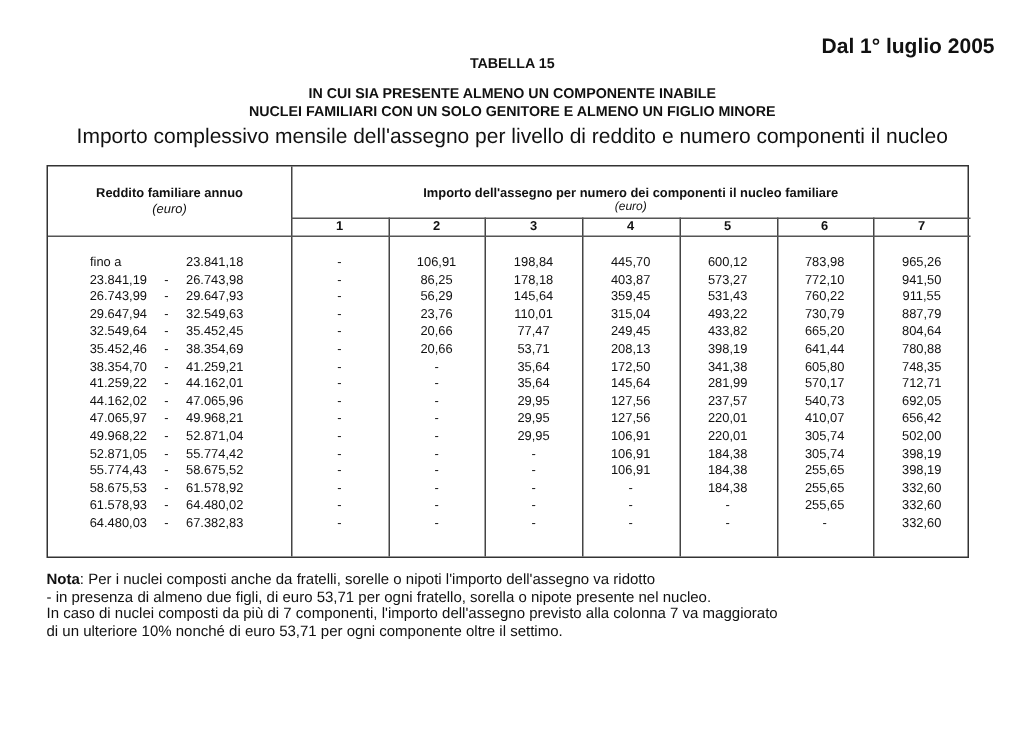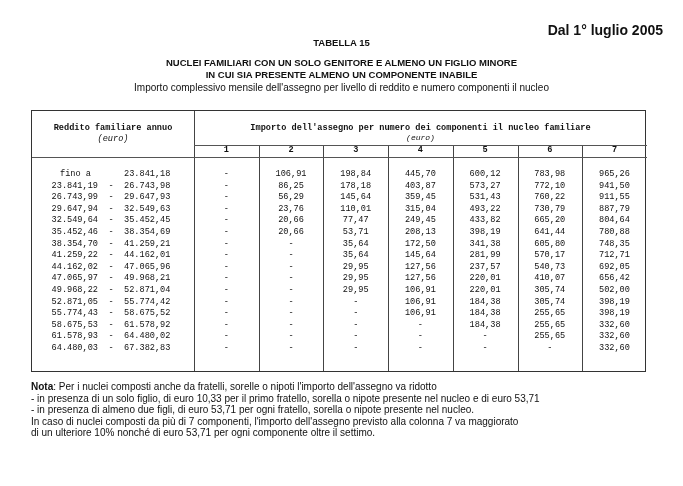--- a/index.html
+++ b/index.html
@@ -2,24 +2,24 @@
 <html><head>
 <meta charset="utf-8">
 <style>
   html, body { margin:0; padding:0; background:#ffffff; }
   body { width:683px; height:486px; position:relative; overflow:hidden;
          font-family:"Liberation Sans", sans-serif; color:#111; }
   .abs { position:absolute; }
   .date { right:20px; top:22px; font-size:14px; font-weight:bold; }
   .tab-title { left:0; width:683px; top:37px; text-align:center; font-size:9.5px; font-weight:bold; }
   .main-title { left:0; width:683px; top:57px; text-align:center; font-size:9.5px; font-weight:bold; line-height:12px; }
-  .subtitle { left:0; width:683px; top:82px; text-align:center; font-size:10px; }
+  .subtitle { left:0; width:683px; top:82px; text-align:center; font-size:14px; }
 
   .table { position:absolute; left:31px; top:110px; width:615px; height:262px;
-           border:1.3px solid #333; box-sizing:border-box;font-family:Liberation Mono, monospace; }
+           border:1.3px solid #333; box-sizing:border-box; }
   .vline { position:absolute; top:0; bottom:0; width:0; border-left:1.2px solid #444; }
   .hline { position:absolute; height:0; border-top:1.2px solid #555; }
 
   .hdr-left { position:absolute; left:0; width:162px; top:12px; text-align:center; font-size:8.6px; font-weight:bold; }
   .hdr-left .unit { display:block; font-weight:normal; font-style:italic; margin-top:1px; }
   .hdr-right { position:absolute; left:162px; width:453px; top:12px; text-align:center; font-size:8.6px; font-weight:bold; }
   .hdr-right .unit { display:block; font-weight:normal; font-style:italic; font-size:8px; margin-top:0px; }
   .colnums { position:absolute; left:162px; top:34px; width:453px; height:11px; display:flex; }
   .colnums span { flex:0 0 64.7px; text-align:center; font-size:8.6px; font-weight:bold; line-height:11px; }
 
@@ -33,22 +33,22 @@
 
   .note { left:31px; top:381px; width:640px; font-size:10px; line-height:11.6px; }
   .note b { font-weight:bold; }
 </style>
 </head>
 <body>
 
 <div class="abs date">Dal 1° luglio 2005</div>
 <div class="abs tab-title">TABELLA 15</div>
 <div class="abs main-title">
+  <div>IN CUI SIA PRESENTE ALMENO UN COMPONENTE INABILE</div>
   <div>NUCLEI FAMILIARI CON UN SOLO GENITORE E ALMENO UN FIGLIO MINORE</div>
-  <div>IN CUI SIA PRESENTE ALMENO UN COMPONENTE INABILE</div>
 </div>
 <div class="abs subtitle">Importo complessivo mensile dell'assegno per livello di reddito e numero componenti il nucleo</div>
 
 <div class="table">
 
   <div class="vline" style="left:162px;"></div>
   <div class="vline" style="left:226.7px; top:34px;"></div>
   <div class="vline" style="left:291.4px; top:34px;"></div>
   <div class="vline" style="left:356.1px; top:34px;"></div>
   <div class="vline" style="left:420.8px; top:34px;"></div>
@@ -283,17 +283,16 @@
         <span class="c-val">-</span>
         <span class="c-val">-</span>
         <span class="c-val">-</span>
         <span class="c-val">332,60</span>
       </div>
     </div>
 </div>
 
 <div class="abs note">
   <div><b>Nota</b><span>: Per i nuclei composti anche da fratelli, sorelle o nipoti l'importo dell'assegno va ridotto</span></div>
-  <div>- in presenza di un solo figlio, di euro 10,33 per il primo fratello, sorella o nipote presente nel nucleo e di euro 53,71</div>
   <div>- in presenza di almeno due figli, di euro 53,71 per ogni fratello, sorella o nipote presente nel nucleo.</div>
   <div>In caso di nuclei composti da più di 7 componenti, l'importo dell'assegno previsto alla colonna 7 va maggiorato</div>
   <div>di un ulteriore 10% nonché di euro 53,71 per ogni componente oltre il settimo.</div>
 </div>
 
 </body></html>

